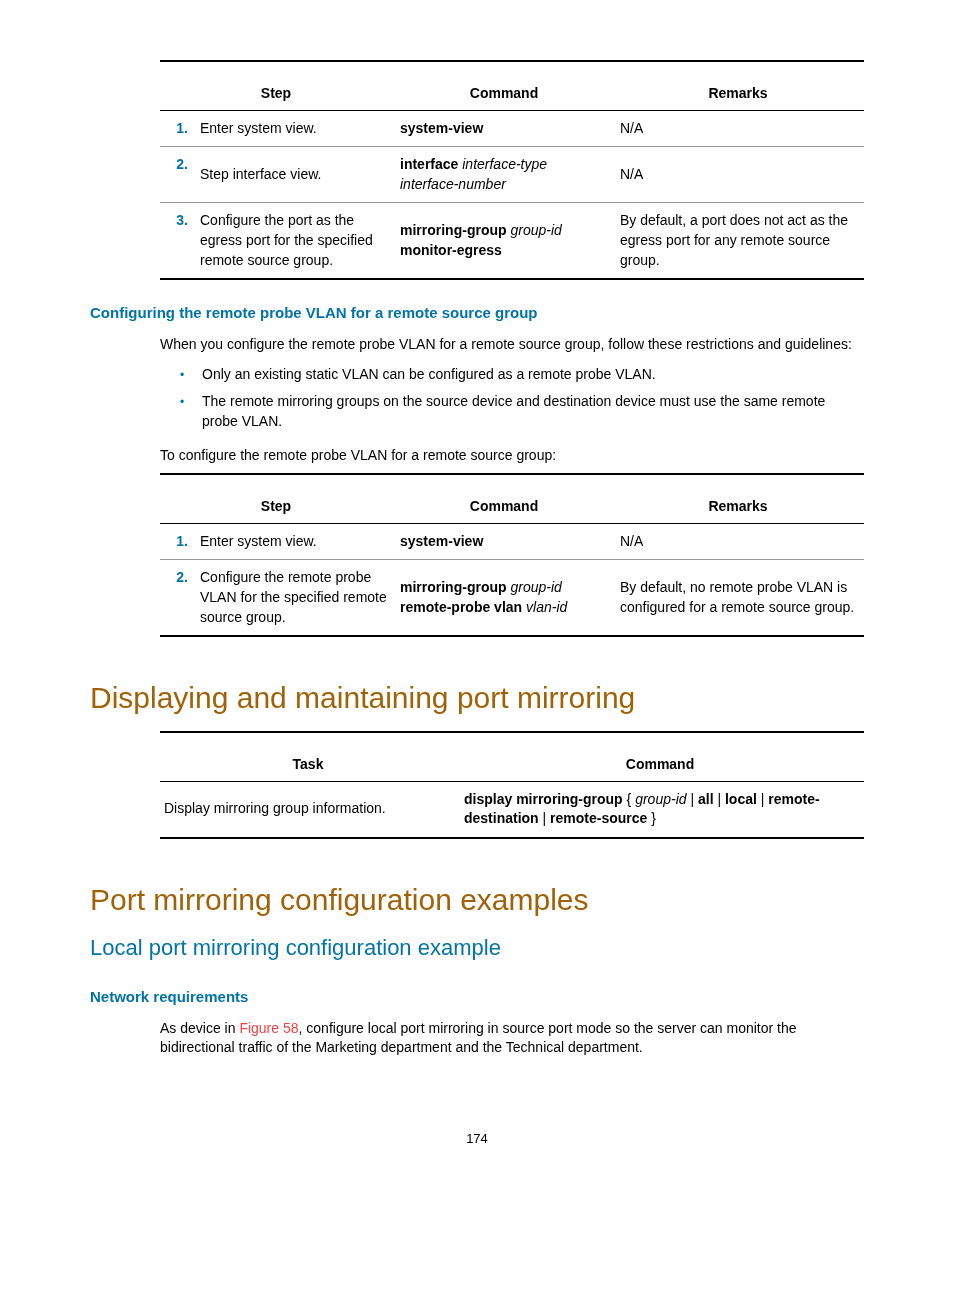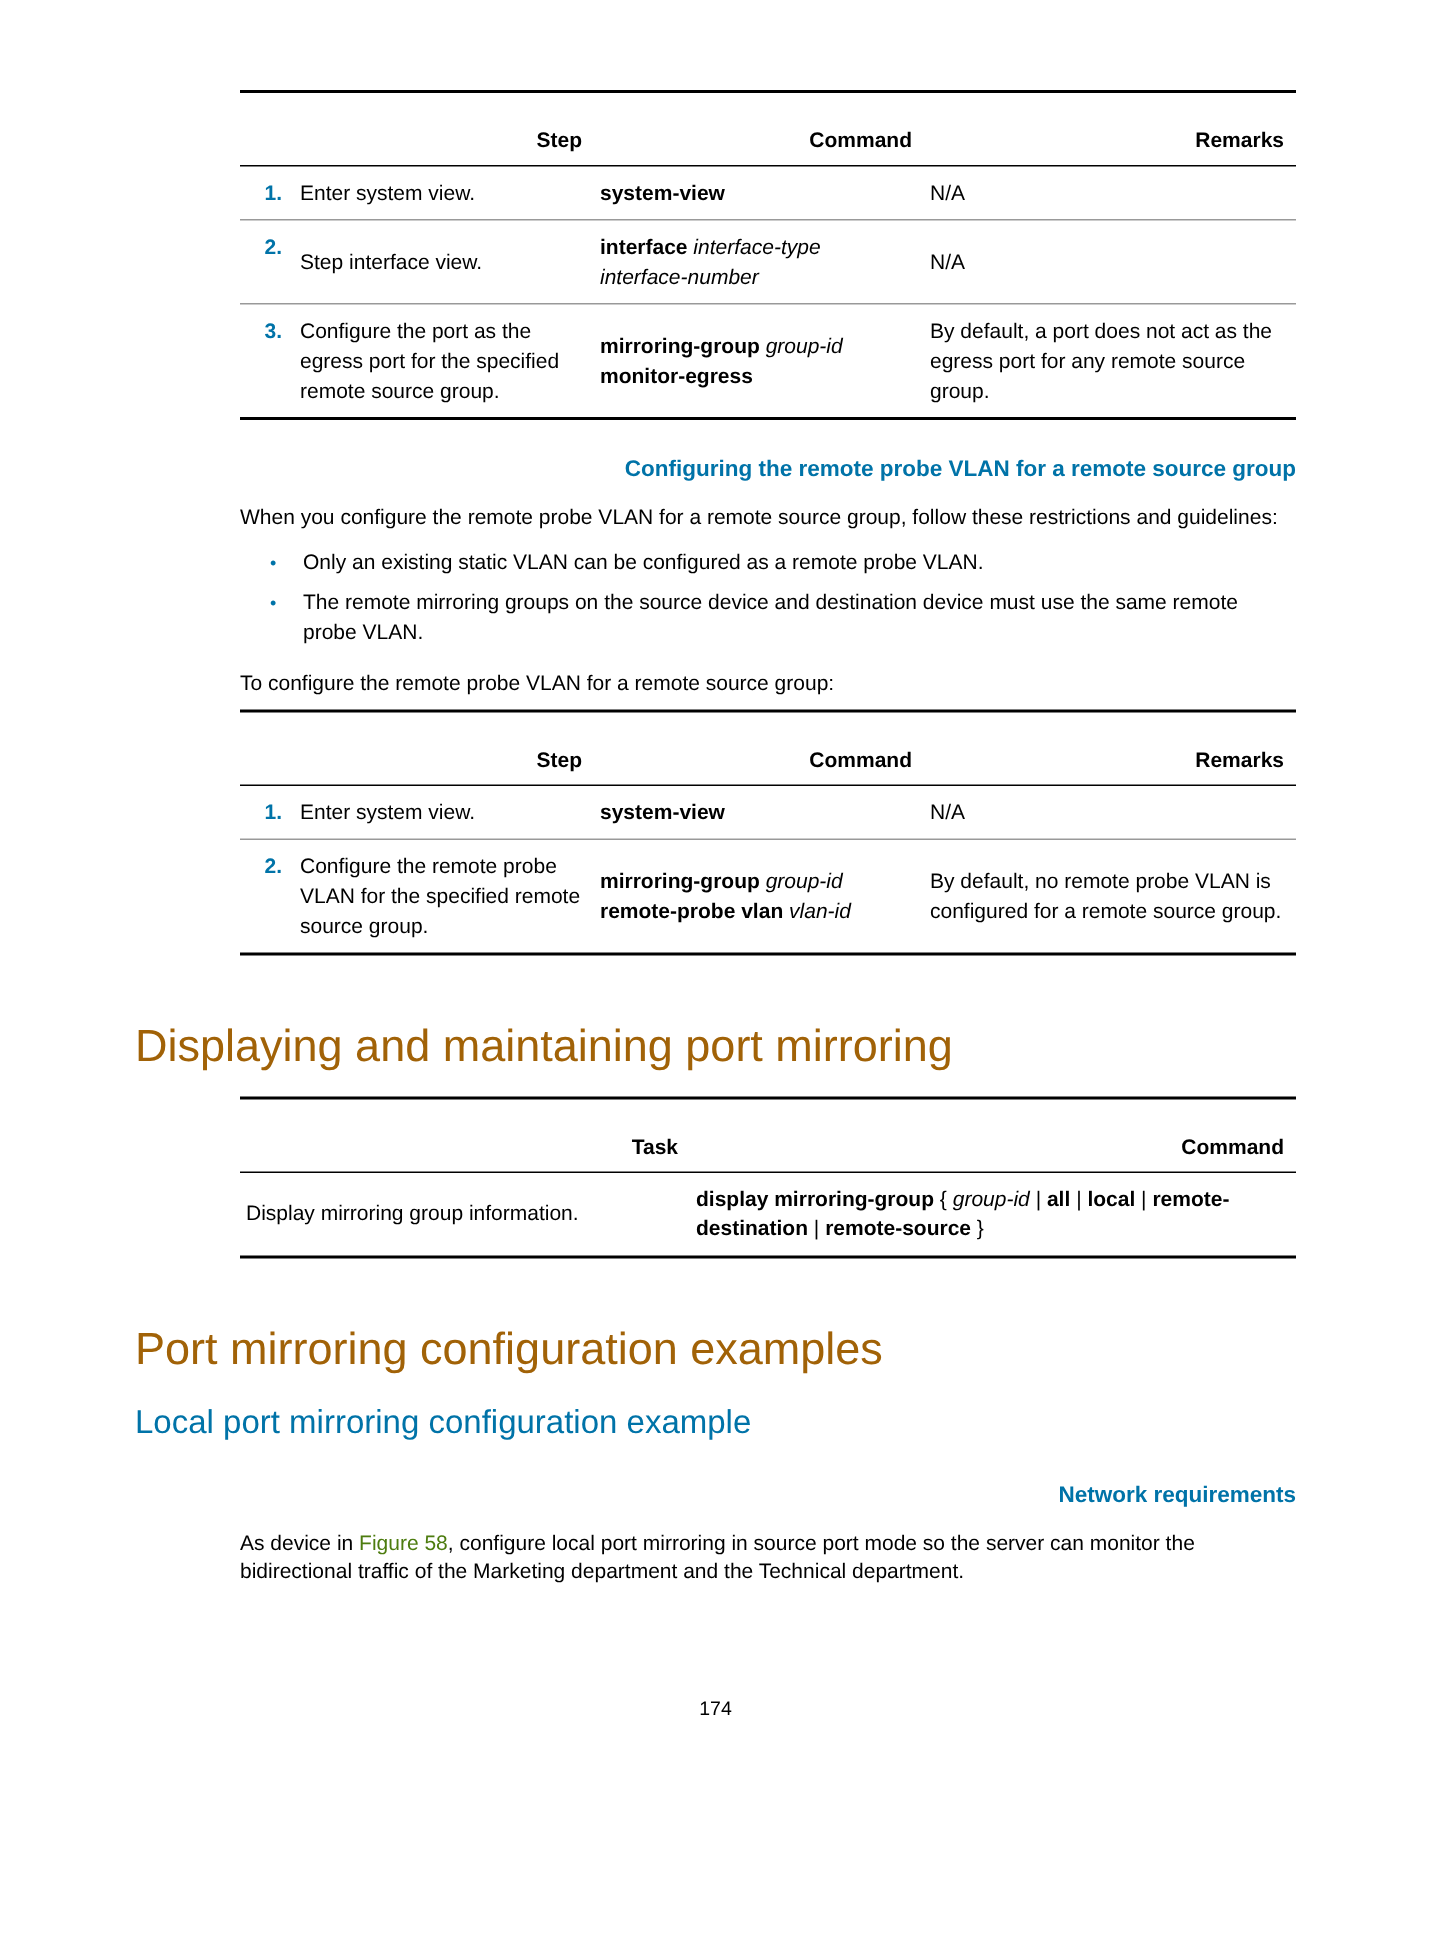--- a/index.html
+++ b/index.html
@@ -19,21 +19,21 @@
   table {
     border-collapse: collapse;
     width: 100%;
     margin-bottom: 18px;
   }
   table thead tr {
     border-top: 2px solid #000;
     border-bottom: 1.5px solid #000;
   }
   table th {
-    text-align: right;
+    text-align: center;
     font-weight: bold;
     padding: 22px 8px 6px 4px;
     font-size: 14px;
   }
   table tbody tr {
     border-top: 1px solid #999;
   }
   table tbody tr:last-child {
     border-bottom: 2px solid #000;
   }
@@ -49,21 +49,20 @@
     text-align: right;
     padding-right: 8px;
     vertical-align: top;
     padding-top: 8px;
   }
   .h3-blue {
     color: #0073a8;
     font-weight: bold;
     font-size: 15px;
     margin: 22px 0 12px 0;
-    text-align: right;
   }
   .h1-blue {
     color: #a16207;
     font-weight: normal;
     font-size: 30px;
     margin: 40px 0 12px 0;
   }
   .h2-blue {
     color: #0073a8;
     font-weight: normal;
@@ -84,21 +83,21 @@
     content: "•";
     position: absolute;
     left: 20px;
     color: #0073a8;
     font-size: 12px;
     top: 2px;
   }
   p { margin: 8px 0; }
   .italic { font-style: italic; }
   .bold { font-weight: bold; }
-  .link-blue { color: #4d7c0f; }
+  .link-blue { color: #ef4444; }
   .page-num {
     text-align: center;
     font-size: 13px;
     margin-top: 72px;
   }
 </style>
 </head>
 <body>
 
 <div class="content-indent">

